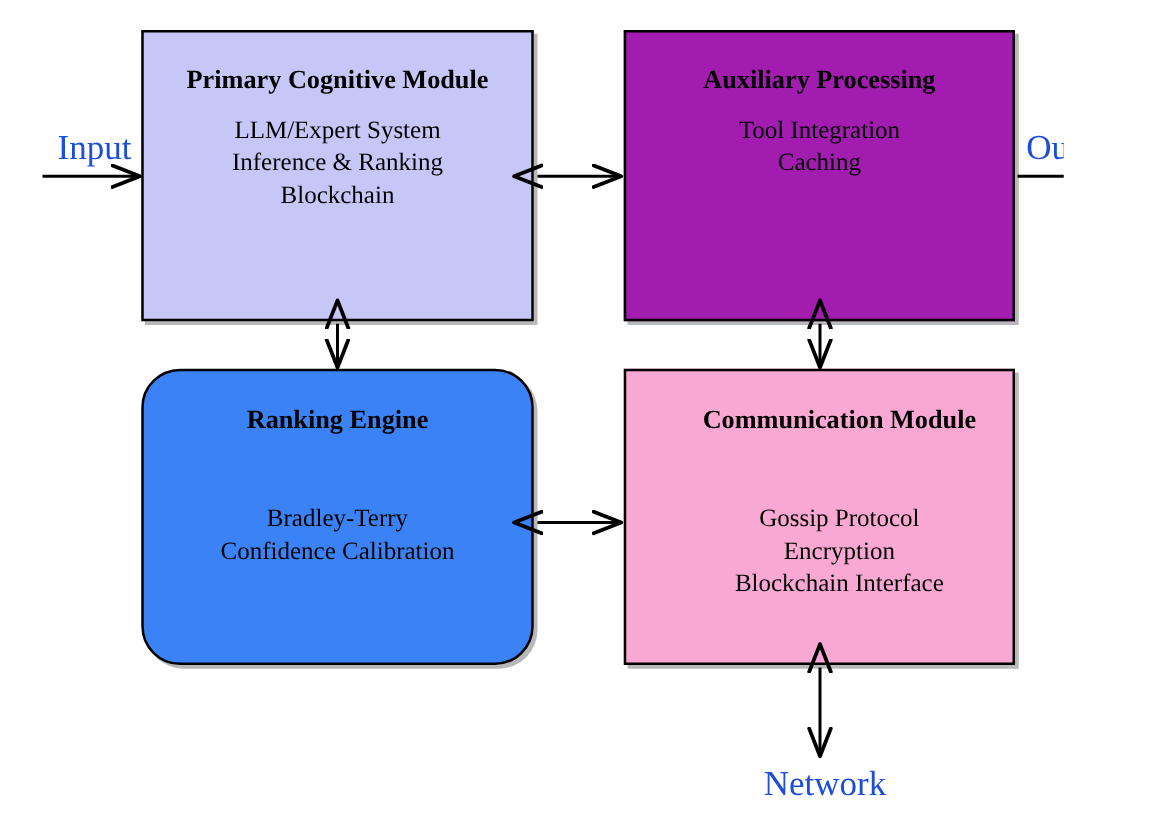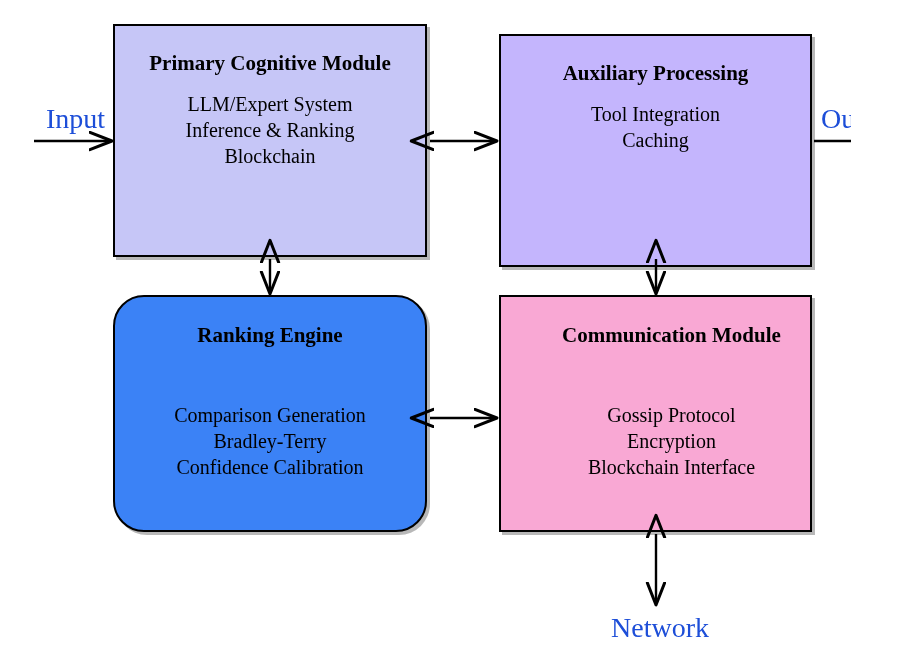--- a/index.html
+++ b/index.html
@@ -79,32 +79,31 @@
 
   <div class="node" id="box-primary" style="background:#C6C6F7;">
     <div class="node-title">Primary Cognitive Module</div>
     <div class="node-body">
       <div>LLM/Expert System</div>
       <div>Inference &amp; Ranking</div>
       <div>Blockchain</div>
     </div>
   </div>
 
-  <div class="node" id="box-auxiliary" style="background:#c4b5fd;margin-top:10px;">
+  <div class="node" id="box-auxiliary" style="background:#a21caf;">
     <div class="node-title">Auxiliary Processing</div>
     <div class="node-body">
       <div>Tool Integration</div>
       <div>Caching</div>
     </div>
   </div>
 
   <div class="node" id="box-ranking" style="background:#3b82f6;border-radius:31px;">
     <div class="node-title">Ranking Engine</div>
     <div class="node-body">
-      <div>Comparison Generation</div>
       <div>Bradley-Terry</div>
       <div>Confidence Calibration</div>
     </div>
   </div>
 
   <div class="node" id="box-comm" style="background:#f9a8d4;padding-left:32px;">
     <div class="node-title">Communication Module</div>
     <div class="node-body">
       <div>Gossip Protocol</div>
       <div>Encryption</div>

